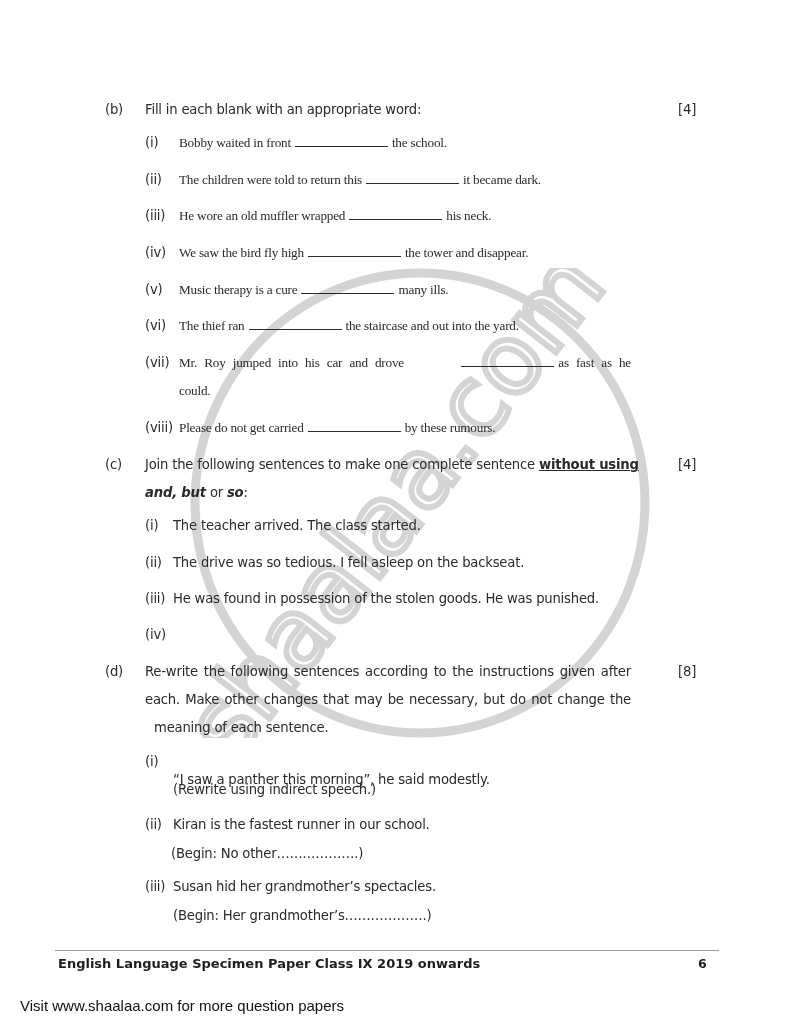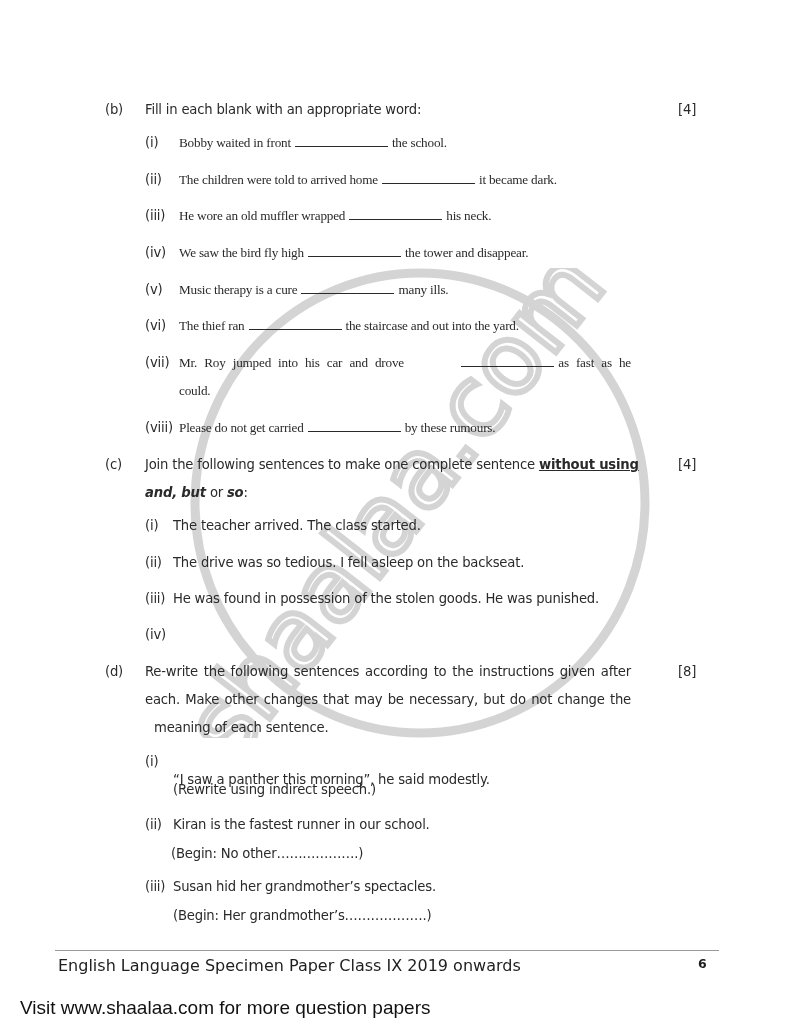--- a/index.html
+++ b/index.html
@@ -27,28 +27,28 @@
     }
     .just { display: flex; justify-content: space-between; width: 486px; }
     .just span { white-space: nowrap; }
     .u-bold { font-weight: bold; text-decoration: underline; }
     .bi { font-weight: bold; font-style: italic; }
     .footer-rule {
       position: absolute; left: 55px; top: 950px; width: 664px; height: 0;
       border-top: 1.5px solid #9a9a9a;
     }
     .footer-title {
-      position: absolute; left: 58px; top: 956px; font-weight: normal; font-size: 16px; color: #1e1e1e;
+      position: absolute; left: 58px; top: 956px; font-weight: bold; font-size: 13px; color: #1e1e1e;
     }
     .footer-page {
       position: absolute; left: 698px; top: 956px; font-weight: bold; font-size: 12.5px; color: #1e1e1e;
     }
     .visit {
       position: absolute; left: 20px; top: 997px; font-family: "Liberation Sans", sans-serif;
-      font-size: 19px; color: #111;
+      font-size: 15px; color: #111;
     }
   </style>
 </head>
 <body>
 
 <div class="page">
 
   <svg class="watermark" viewBox="0 0 460 470">
     <ellipse cx="230" cy="235" rx="225" ry="230" fill="none" stroke="#d4d4d4" stroke-width="9"></ellipse>
     <text x="215" y="265" text-anchor="middle" font-family="DejaVu Sans, sans-serif" font-size="96" fill="none" stroke="#d4d4d4" stroke-width="6" transform="rotate(-52 215 245)">shaalaa.com</text>
@@ -58,21 +58,21 @@
   <div class="line" style="left:145px; top:102px">Fill in each blank with an appropriate word:</div>
   <div class="line marks" style="top:102px">[4]</div>
 
   <div class="line sub-num" style="top:135px">(i)</div>
   <div class="line sub-text" style="top:135px">
     <span>Bobby waited in front</span><span class="blank"></span><span>the school.</span>
   </div>
 
   <div class="line sub-num" style="top:172px">(ii)</div>
   <div class="line sub-text" style="top:172px">
-    <span>The children were told to arrived home</span><span class="blank"></span><span>it became dark.</span>
+    <span>The children were told to return this</span><span class="blank"></span><span>it became dark.</span>
   </div>
 
   <div class="line sub-num" style="top:208px">(iii)</div>
   <div class="line sub-text" style="top:208px">
     <span>He wore an old muffler wrapped</span><span class="blank"></span><span>his neck.</span>
   </div>
 
   <div class="line sub-num" style="top:245px">(iv)</div>
   <div class="line sub-text" style="top:245px">
     <span>We saw the bird fly high</span><span class="blank"></span><span>the tower and disappear.</span>

